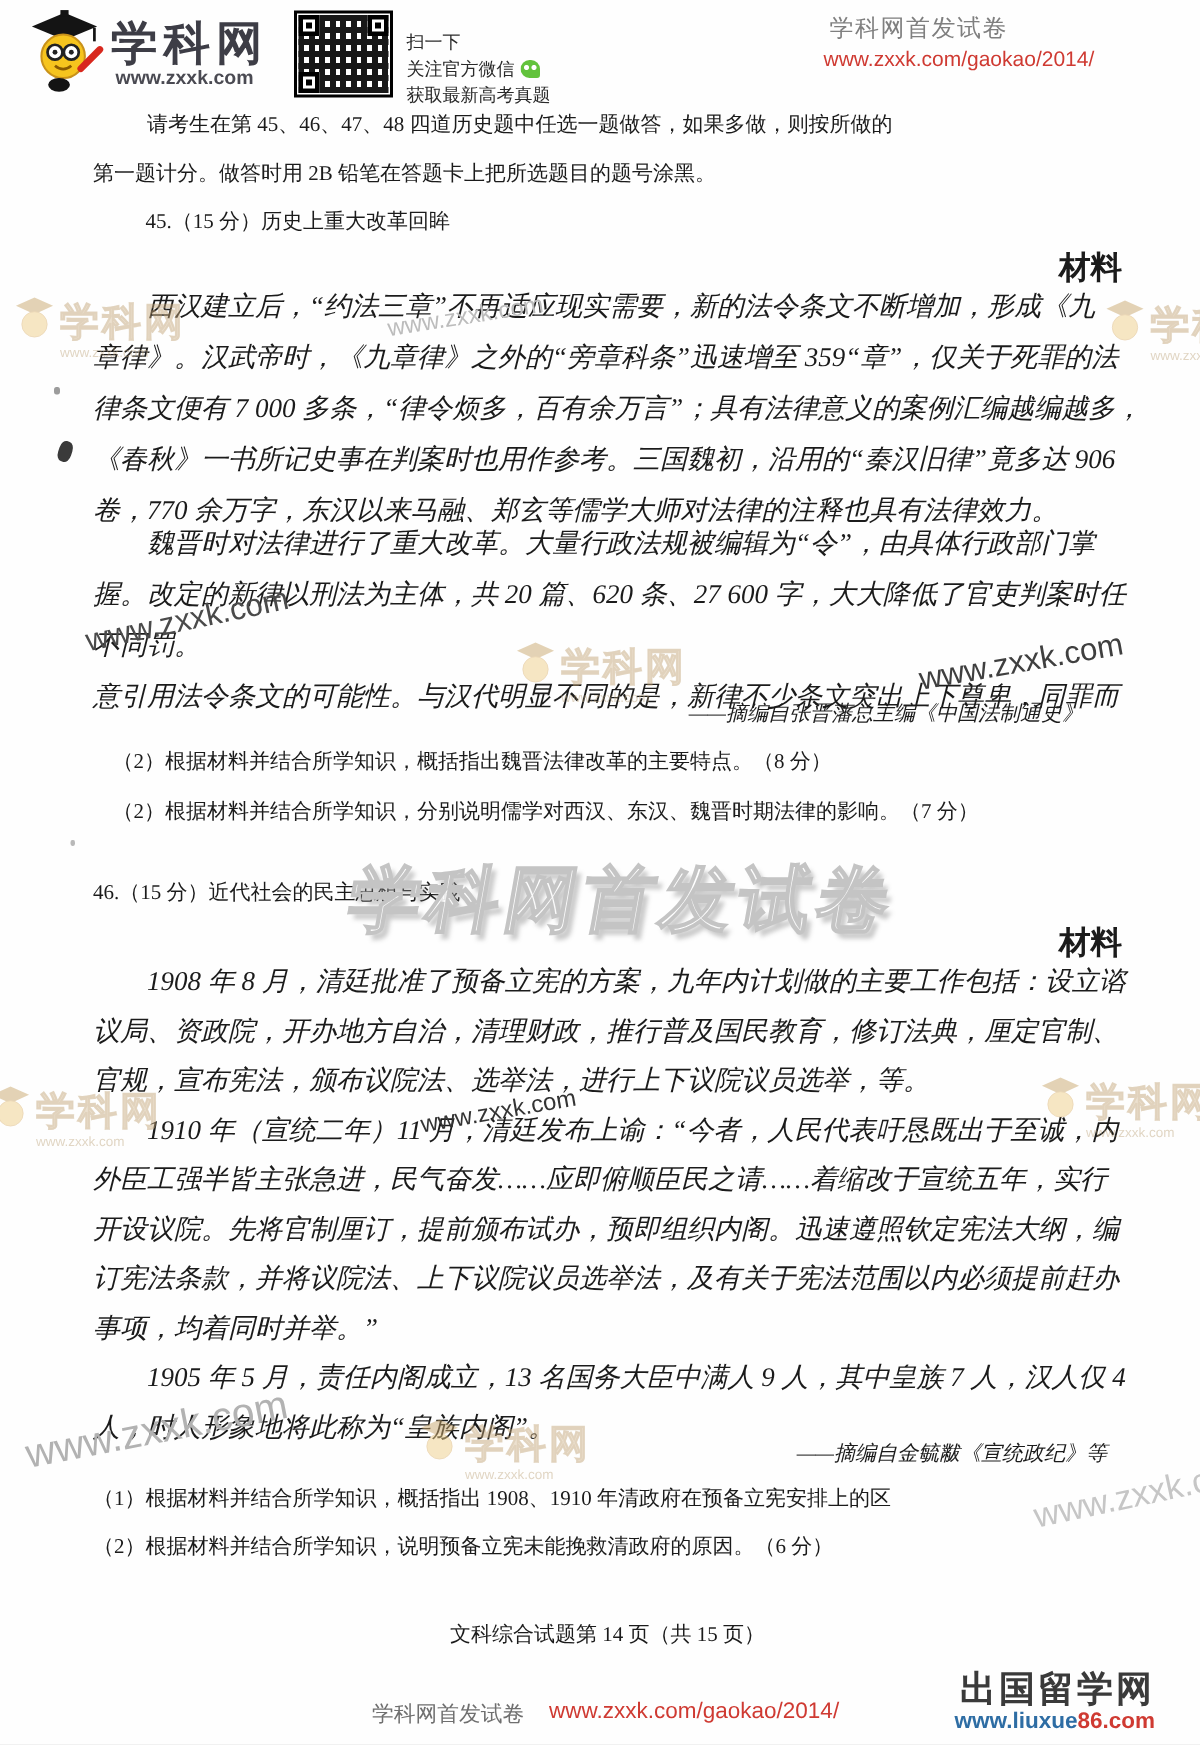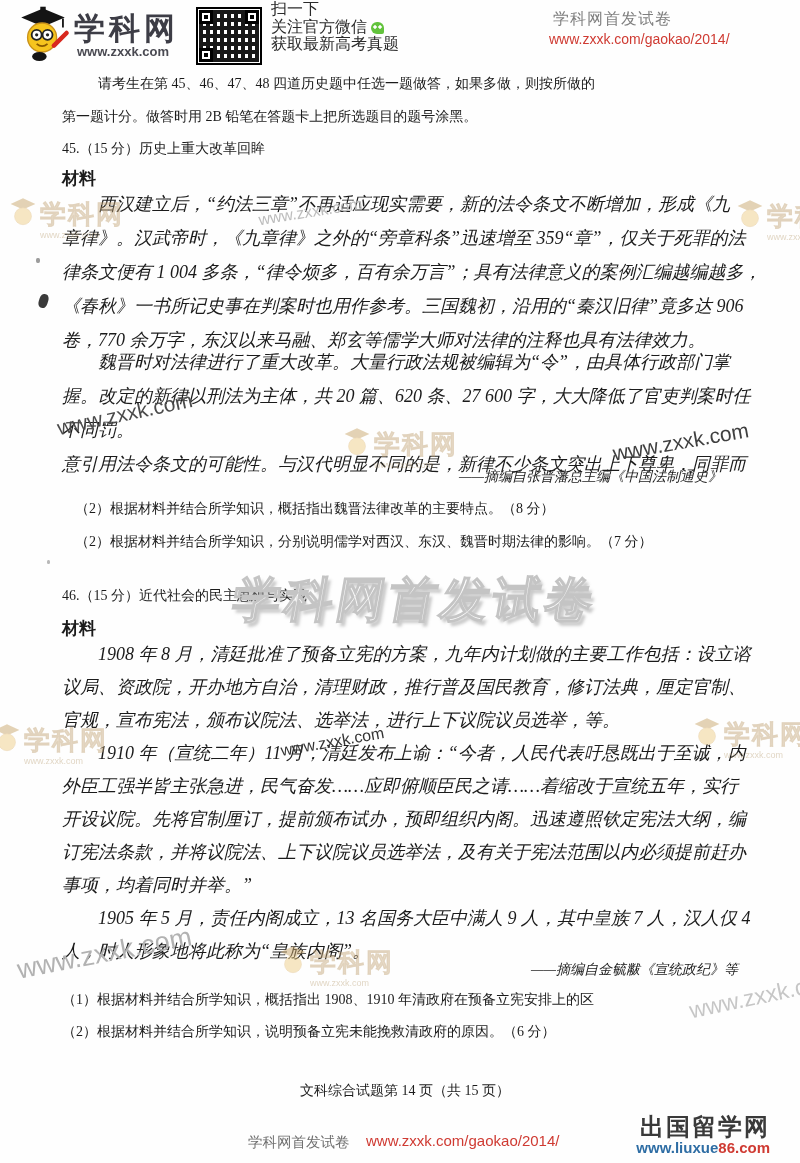--- a/index.html
+++ b/index.html
@@ -13,39 +13,39 @@
   .brand-url{position:absolute;left:77px;top:44px;font-family:"Liberation Sans",sans-serif;
          font-weight:bold;font-size:13px;color:#4a4a52;}
   .qr{position:absolute;left:196px;top:7px;width:62px;height:54px;background:#fff;border:2px solid #000;}
   .qr-noise{position:absolute;inset:1px;
       background-image:repeating-linear-gradient(90deg,#000 0 4px,transparent 4px 7px),
                        repeating-linear-gradient(0deg,#000 0 4px,transparent 4px 8px);
       opacity:.9;}
   .qr-f{position:absolute;width:14px;height:14px;background:#fff;border:3px solid #000;box-sizing:border-box;}
   .qr-f::after{content:"";position:absolute;left:2px;top:2px;width:4px;height:4px;background:#000;}
   .qr-f.tl{left:1px;top:1px}.qr-f.tr{right:1px;top:1px}.qr-f.bl{left:1px;bottom:1px}
-  .qr-cap{position:absolute;left:271px;top:0;font-family:"Liberation Sans",sans-serif;
-          font-size:16px;line-height:17.5px;color:#2a2a2a;}
+  .qr-cap{position:absolute;left:271px;top:20px;font-family:"Liberation Sans",sans-serif;
+          font-size:12px;line-height:17.5px;color:#2a2a2a;}
   .wechat-dot{display:inline-block;width:13px;height:12px;background:#62c33c;border-radius:6px 6px 2px 6px;
           vertical-align:-2px;margin-left:4px;
           background-image:radial-gradient(circle 1.5px at 4px 5px,#fff 1.4px,transparent 2px),
                            radial-gradient(circle 1.5px at 9px 5px,#fff 1.4px,transparent 2px);}
   .hdr-issue-title{position:absolute;left:553px;top:9px;font-family:"Liberation Sans",sans-serif;
           font-size:16px;letter-spacing:1px;color:#7f7f7f;}
   .hdr-issue-url{position:absolute;left:549px;top:31px;font-family:"Liberation Sans",sans-serif;
           font-size:14px;color:#cf3a32;}
 
   
   .sec{position:absolute;left:62px;width:686px;font-size:14px;line-height:33px;}
   .line{white-space:nowrap;}
   .indent{padding-left:36px;}
   .indent2{padding-left:55px;}
   .qpad{padding-left:13px;}
   .kai{font-style:italic;font-size:18px;line-height:34px;}
-  .lbl{font-family:"Liberation Sans",sans-serif;font-weight:bold;font-size:17px;}
+  .lbl{font-family:"Liberation Sans",sans-serif;font-weight:bold;font-size:21px;text-align:right;}
   .attr{text-align:right;font-style:italic;}
   .center{text-align:center;}
 
   
   .wm-url{position:absolute;font-family:"Liberation Sans",sans-serif;white-space:nowrap;z-index:5;}
   .wm-banner{position:absolute;left:233px;top:568px;z-index:6;
       font-family:"Liberation Sans",sans-serif;font-weight:bold;font-size:48px;letter-spacing:4px;
       color:rgba(255,255,255,.88);-webkit-text-stroke:1.3px #c4c4c4;
       text-shadow:4px 4px 3px rgba(140,140,140,.45);transform:skewX(-10deg);}
   .wm-logo{position:absolute;z-index:1;opacity:.5;width:150px;}
@@ -173,32 +173,32 @@
     <div>获取最新高考真题</div>
   </div>
   <div class="hdr-issue-title">学科网首发试卷</div>
   <div class="hdr-issue-url">www.zxxk.com/gaokao/2014/</div>
 
   <div class="sec" style="top:67px;">
     <div class="line indent">请考生在第 45、46、47、48 四道历史题中任选一题做答，如果多做，则按所做的</div>
     <div class="line">第一题计分。做答时用 2B 铅笔在答题卡上把所选题目的题号涂黑。</div>
   </div>
 
-  <div class="sec" style="top:132px;">
+  <div class="sec" style="top:132px;margin-left:35px;">
     <div class="line">45.（15 分）历史上重大改革回眸</div>
   </div>
 
   <div class="sec lbl" style="top:162px;">
     <div class="line">材料</div>
   </div>
 
   <div class="sec kai" style="top:187px;">
     <div class="line indent">西汉建立后，“约法三章”不再适应现实需要，新的法令条文不断增加，形成《九</div>
     <div class="line">章律》。汉武帝时，《九章律》之外的“旁章科条”迅速增至 359“章”，仅关于死罪的法</div>
-    <div class="line">律条文便有 1 004 多条，“律令烦多，百有余万言”；具有法律意义的案例汇编越编越多，</div>
+    <div class="line">律条文便有 7 000 多条，“律令烦多，百有余万言”；具有法律意义的案例汇编越编越多，</div>
     <div class="line">《春秋》一书所记史事在判案时也用作参考。三国魏初，沿用的“秦汉旧律”竟多达 906</div>
     <div class="line">卷，770 余万字，东汉以来马融、郑玄等儒学大师对法律的注释也具有法律效力。</div>
   </div>
 
   <div class="sec kai" style="top:345px;">
     <div class="line indent">魏晋时对法律进行了重大改革。大量行政法规被编辑为“令”，由具体行政部门掌</div>
     <div class="line">握。改定的新律以刑法为主体，共 20 篇、620 条、27 600 字，大大降低了官吏判案时任</div>
     <div class="line">不同罚。</div>
     <div class="line">意引用法令条文的可能性。与汉代明显不同的是，新律不少条文突出上下尊卑，同罪而</div>
   </div>

